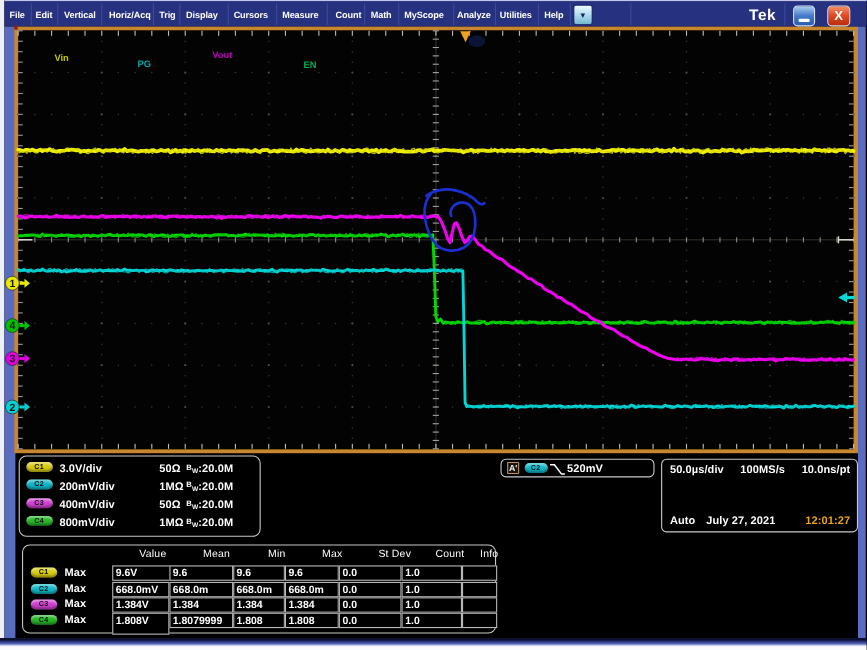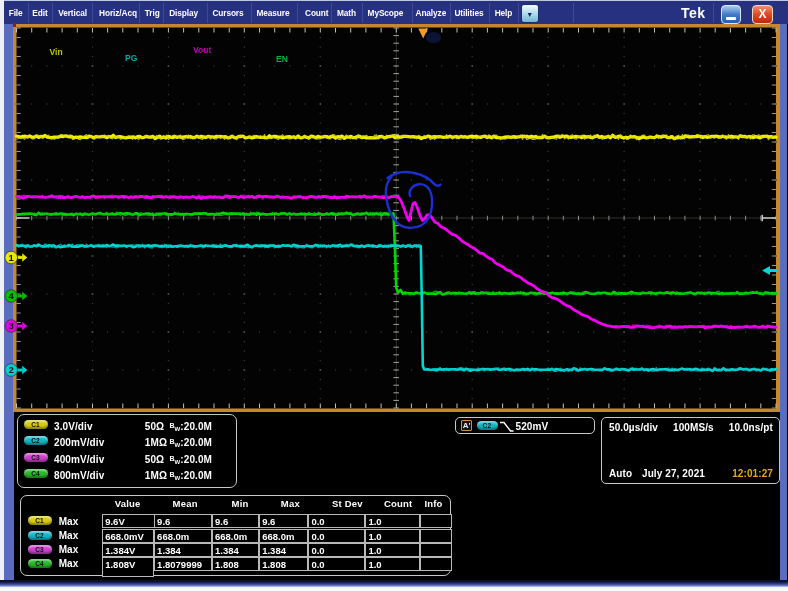--- a/index.html
+++ b/index.html
@@ -40,21 +40,21 @@
   font-size:6.5px; font-weight:bold; text-align:center; line-height:9px; letter-spacing:0.3px;
   box-shadow: inset 0 -2px 2px rgba(0,0,0,0.35), inset 0 2px 2px rgba(255,255,255,0.45); }
 .t { position:absolute; color:#fff; font-size:10px; font-weight:bold; white-space:nowrap; letter-spacing:0.1px; }
 .chrow .t { top:1px; }
 .bw { font-size:7px; vertical-align:2px; }
 .bwsub { font-size:6px; vertical-align:-1px; }
 
 #trigbox { left:454.5px; top:416.5px; width:140px; height:17px; border-radius:5px; }
 #tbbox { left:601px; top:417px; width:179px; height:67px; border-radius:5px; }
 #measbox { left:20px; top:494.5px; width:431px; height:81.5px; }
-.th { position:absolute; top:2px; color:#fff; font-size:9.5px; font-weight:bold; letter-spacing:0.2px; }
+.th { position:absolute; top:2px; color:#fff; font-size:9.5px; font-weight:normal; letter-spacing:0.2px;margin-left:12px; }
 .cell { position:absolute; border:1px solid #b8b8b8; color:#fff; font-size:9.5px; font-weight:bold;
   padding-left:2px; line-height:13px; background:#000; }
 #measbox .pill, #measbox .t { position:absolute; }
 .red { color:#e02020; }
 .orange { color:#e8a810; }
 .tbrow { position:absolute; left:7px; right:6px; height:13px; }
 .tbrow .r { position:absolute; right:0; }
 </style></head>
 <body>
 <div id="win">

